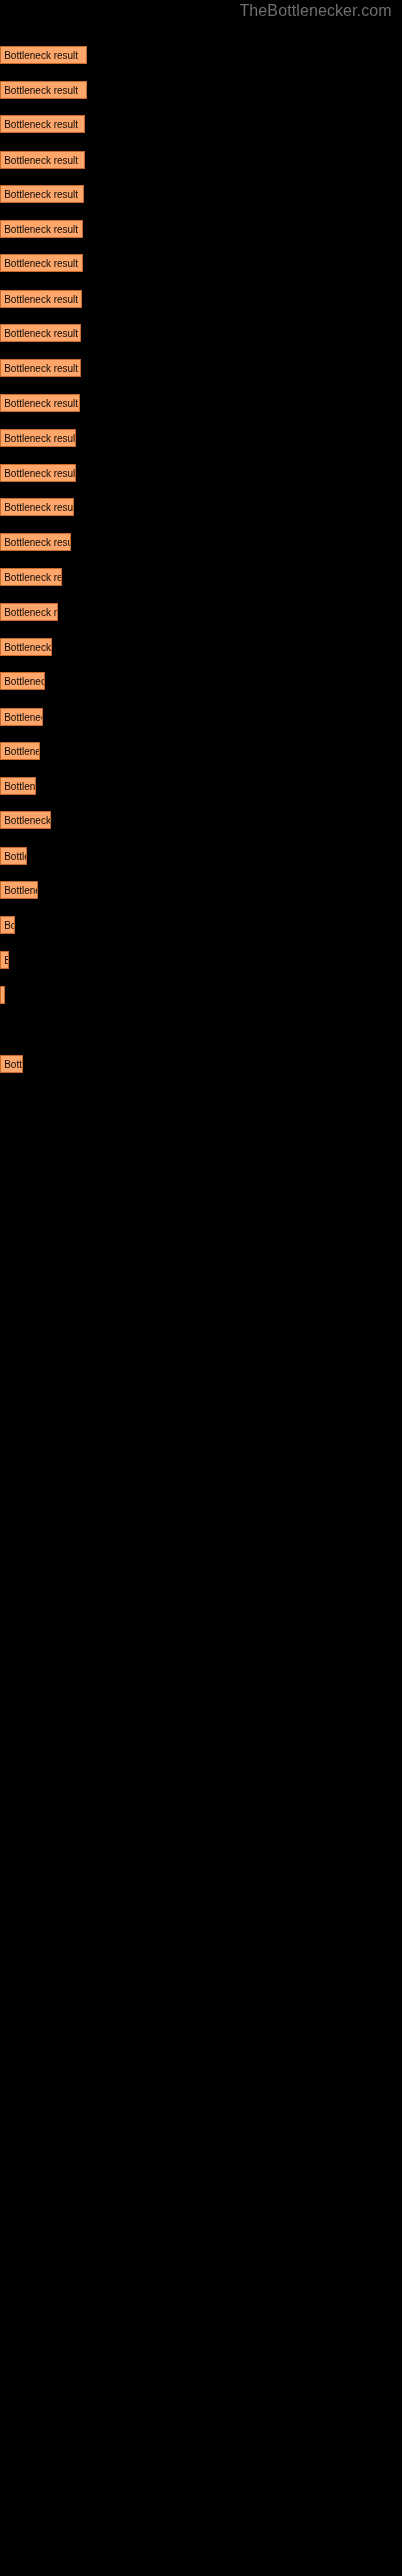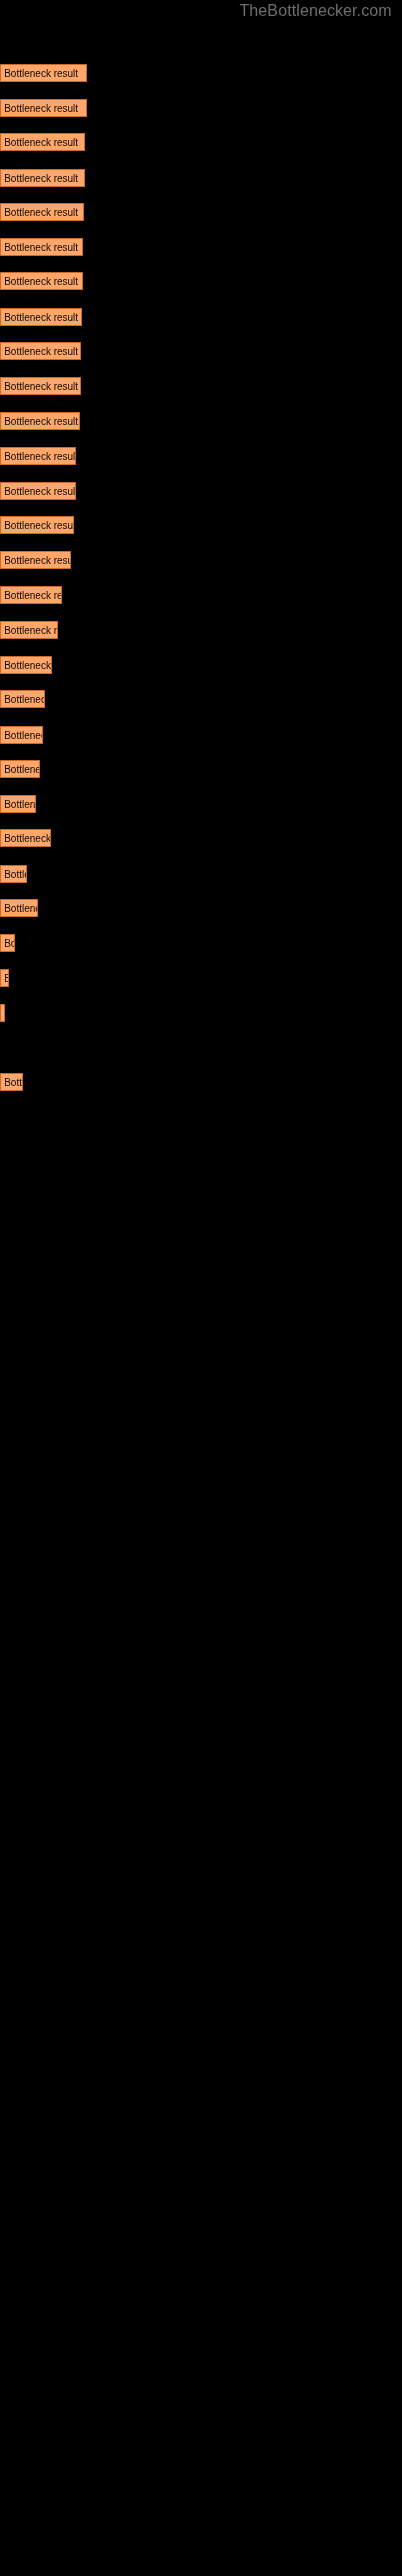--- a/index.html
+++ b/index.html
@@ -41,21 +41,21 @@
     height: 2576px;
   }
   .bar-row {
     position: absolute;
     left: 0;
     height: 17.7px;
   }
   .bar {
     position: absolute;
     left: 0;
-    top: 18px;
+    top: 0;
     height: 100%;
     box-sizing: border-box;
     background: #ffa76a;
     border: 0.8px solid #c96a2b;
     overflow: hidden;
   }
   .bar-label {
     position: absolute;
     left: 3.2px;
     top: 50%;

